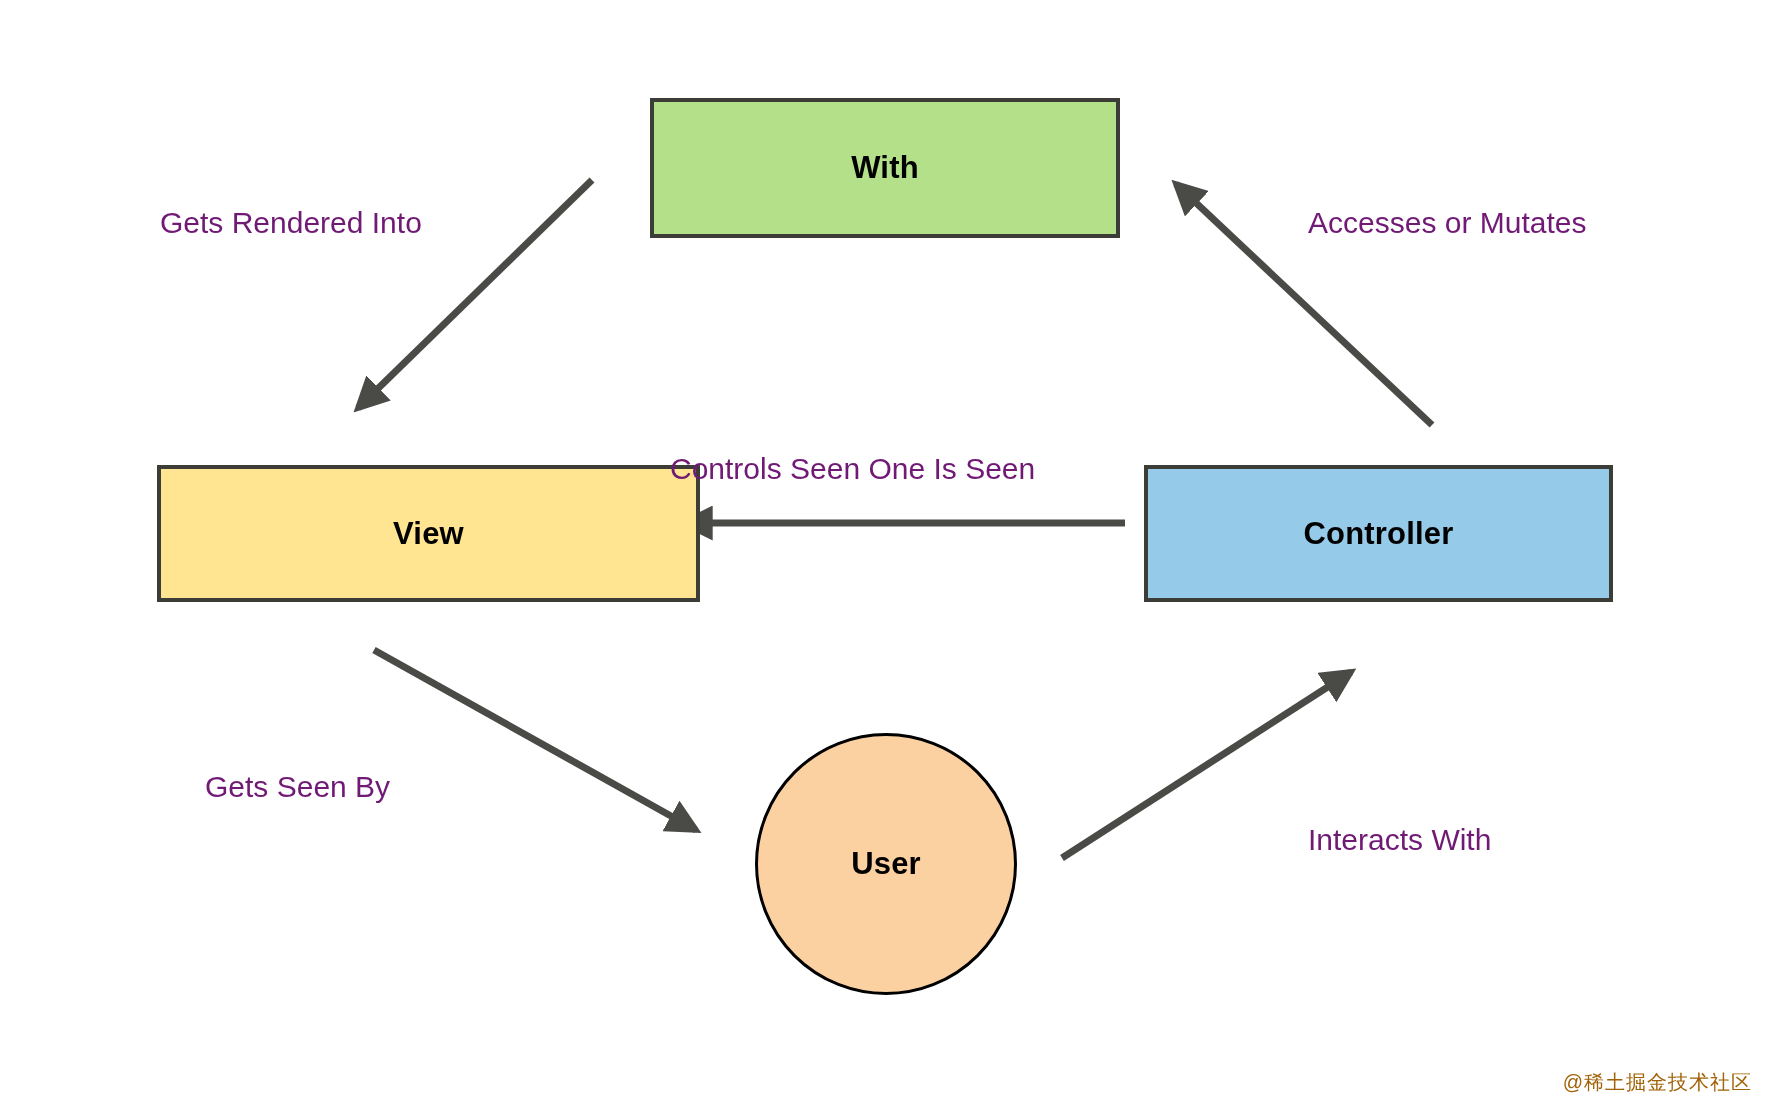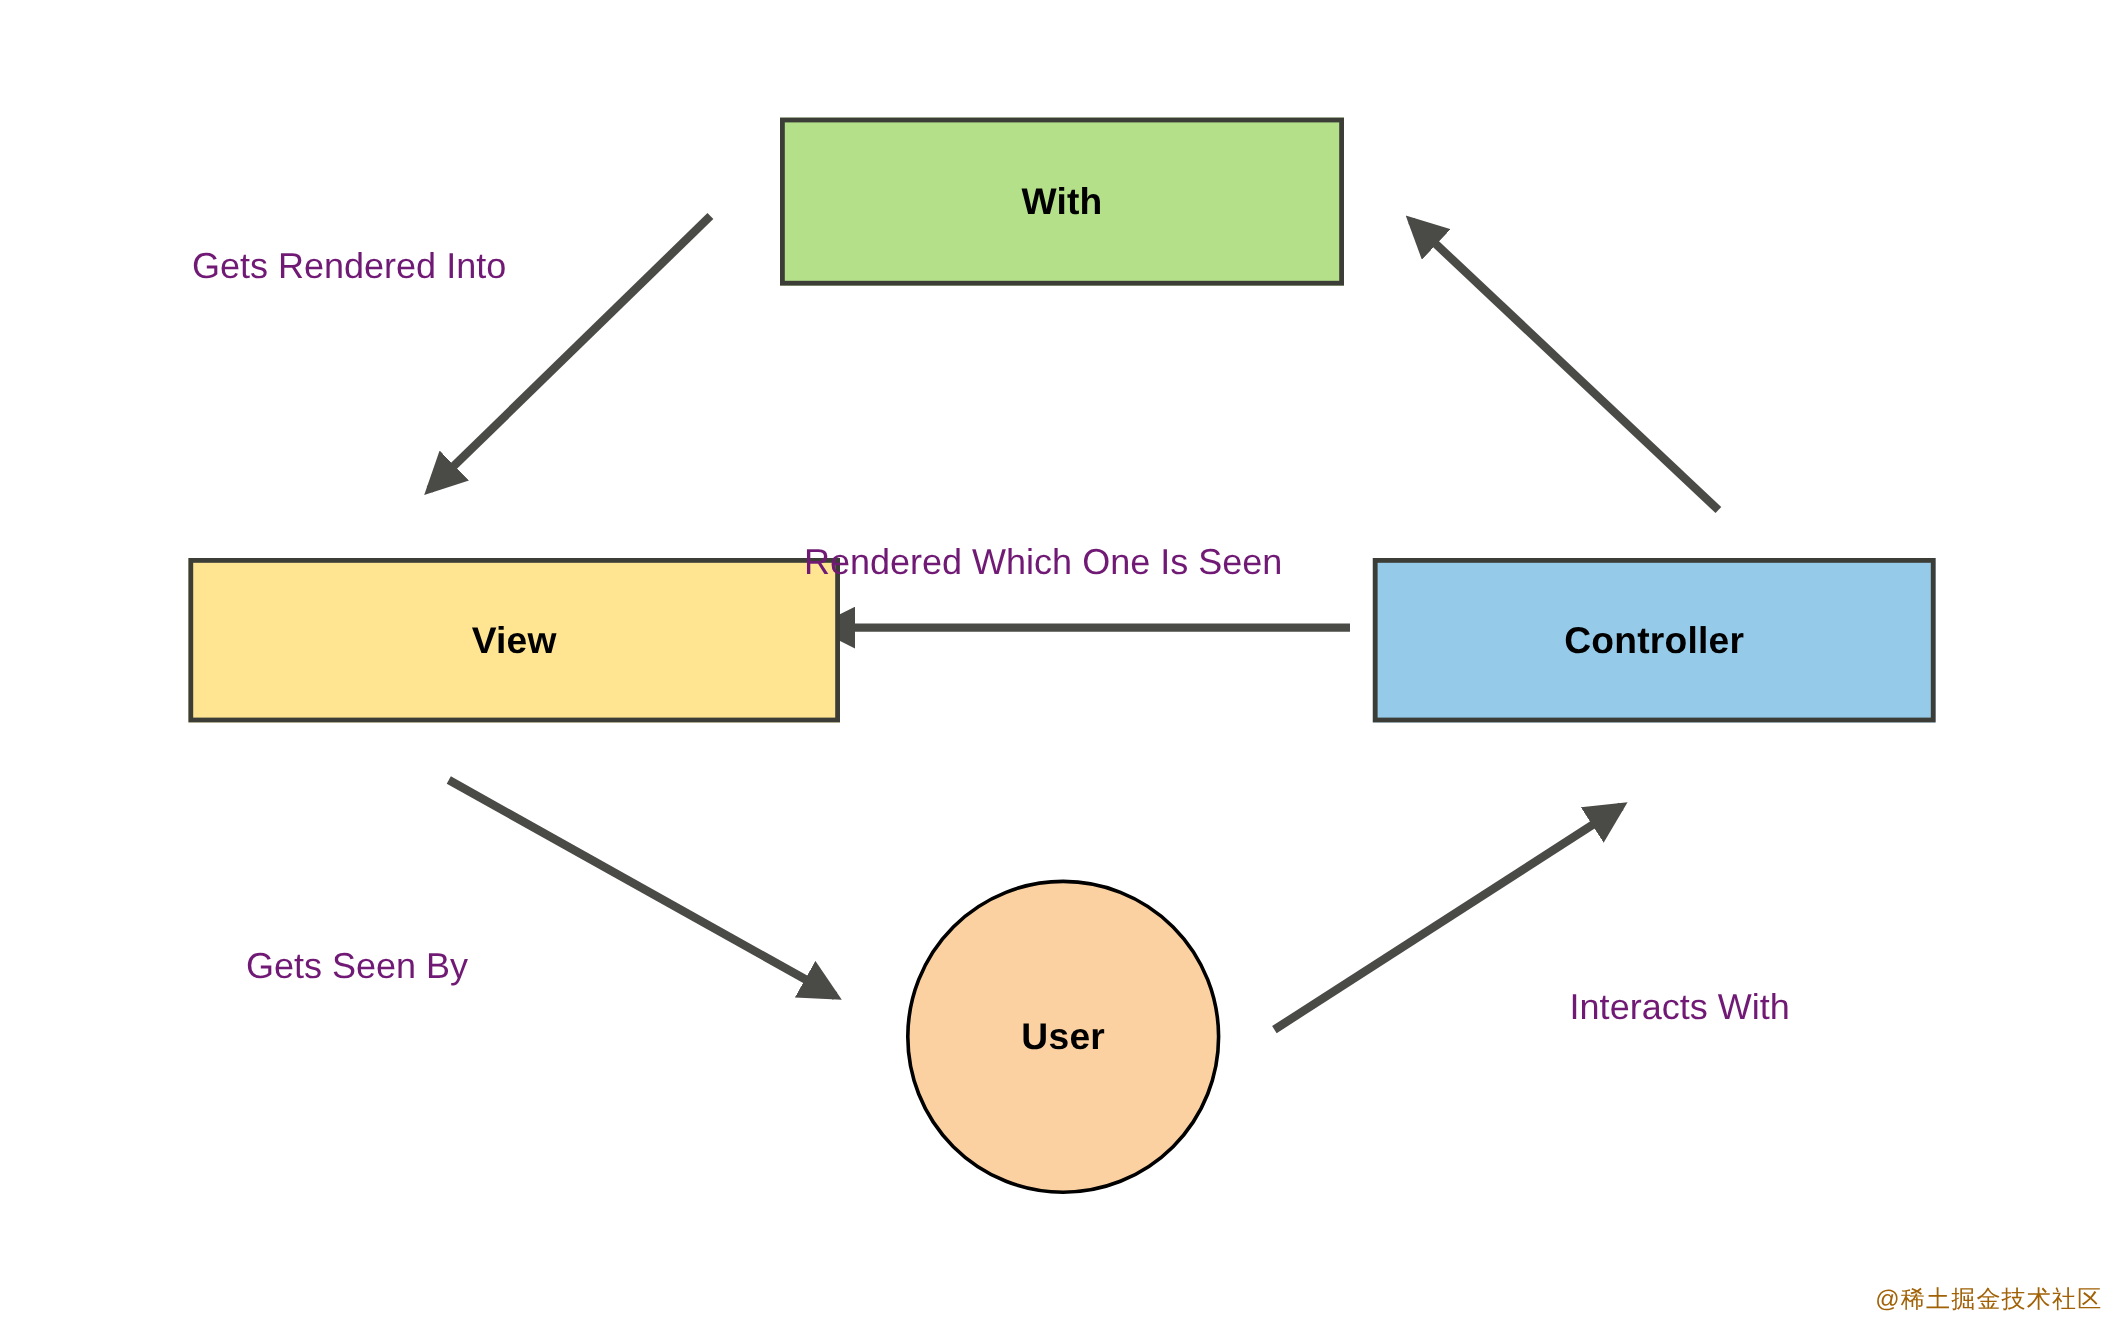--- a/index.html
+++ b/index.html
@@ -73,21 +73,21 @@
   .edge-label {
     position: absolute;
     color: #701a75;
     font-size: 30px;
     white-space: nowrap;
     line-height: 1;
   }
   #label-gets-rendered-into { left: 160px; top: 208px; }
   #label-accesses-or-mutates { left: 1308px; top: 208px; }
   #label-controls-which-one-is-seen { left: 670px; top: 454px; }
-  #label-gets-seen-by { left: 205px; top: 791px; }
+  #label-gets-seen-by { left: 205px; top: 772px; }
   #label-interacts-with { left: 1308px; top: 789px; margin-top: 36px; }
   #watermark {
     position: absolute;
     right: 20px;
     bottom: 14px;
     font-size: 20px;
     color: #a16207;
     white-space: nowrap;
     letter-spacing: 1px;
   }
@@ -126,22 +126,23 @@
   <div id="node-user" class="node node-circle">
     <span>User</span>
   </div>
 
   <div id="node-controller" class="node node-rect">
     <span>Controller</span>
   </div>
 
   <div id="label-gets-rendered-into" class="edge-label">Gets Rendered Into</div>
 
+  <div id="label-accesses-or-mutates" class="edge-label">Accesses or Mutates</div>
 
-  <div id="label-controls-which-one-is-seen" class="edge-label">Rendered Which One Is Seen</div>
+  <div id="label-controls-which-one-is-seen" class="edge-label">Controls Seen One Is Seen</div>
 
   <div id="label-gets-seen-by" class="edge-label">Gets Seen By</div>
 
   <div id="label-interacts-with" class="edge-label">Interacts With</div>
 
   <div id="watermark">@稀土掘金技术社区</div>
 
 </div>
 
 </body></html>

